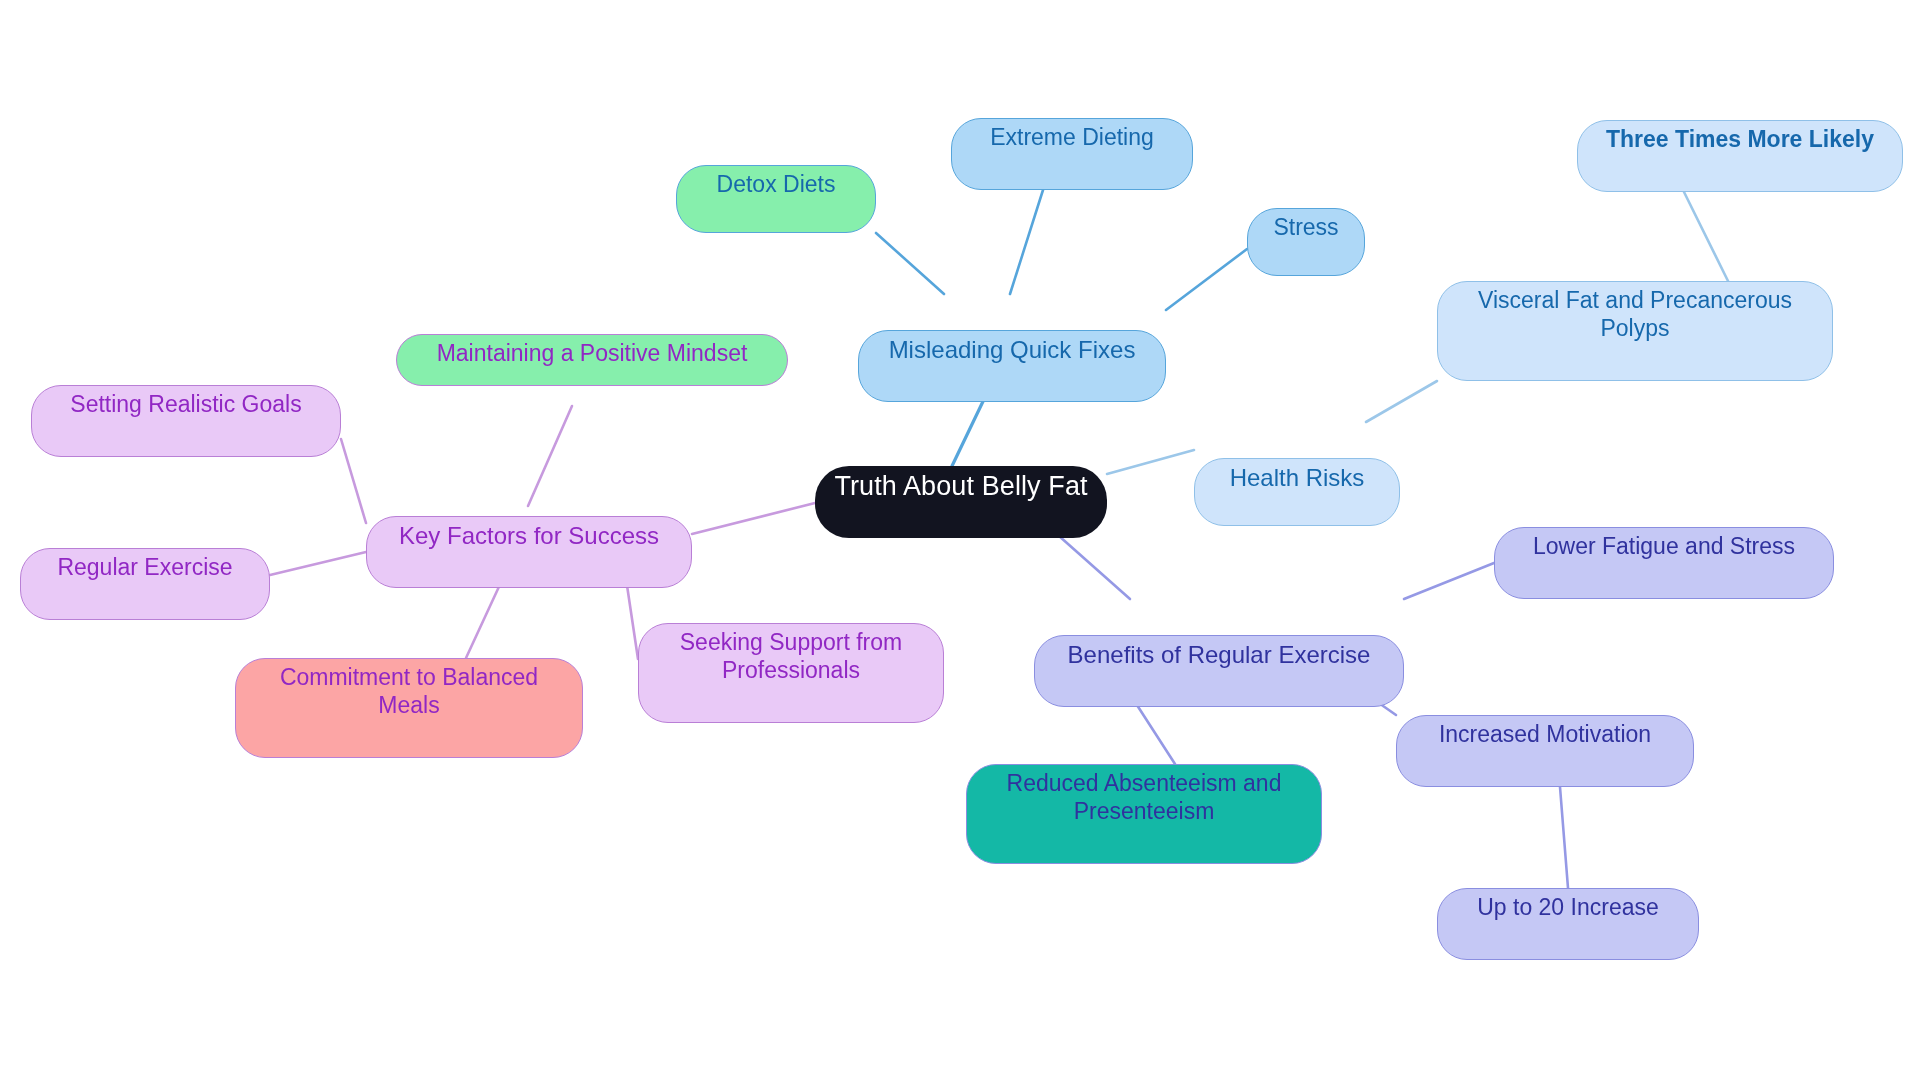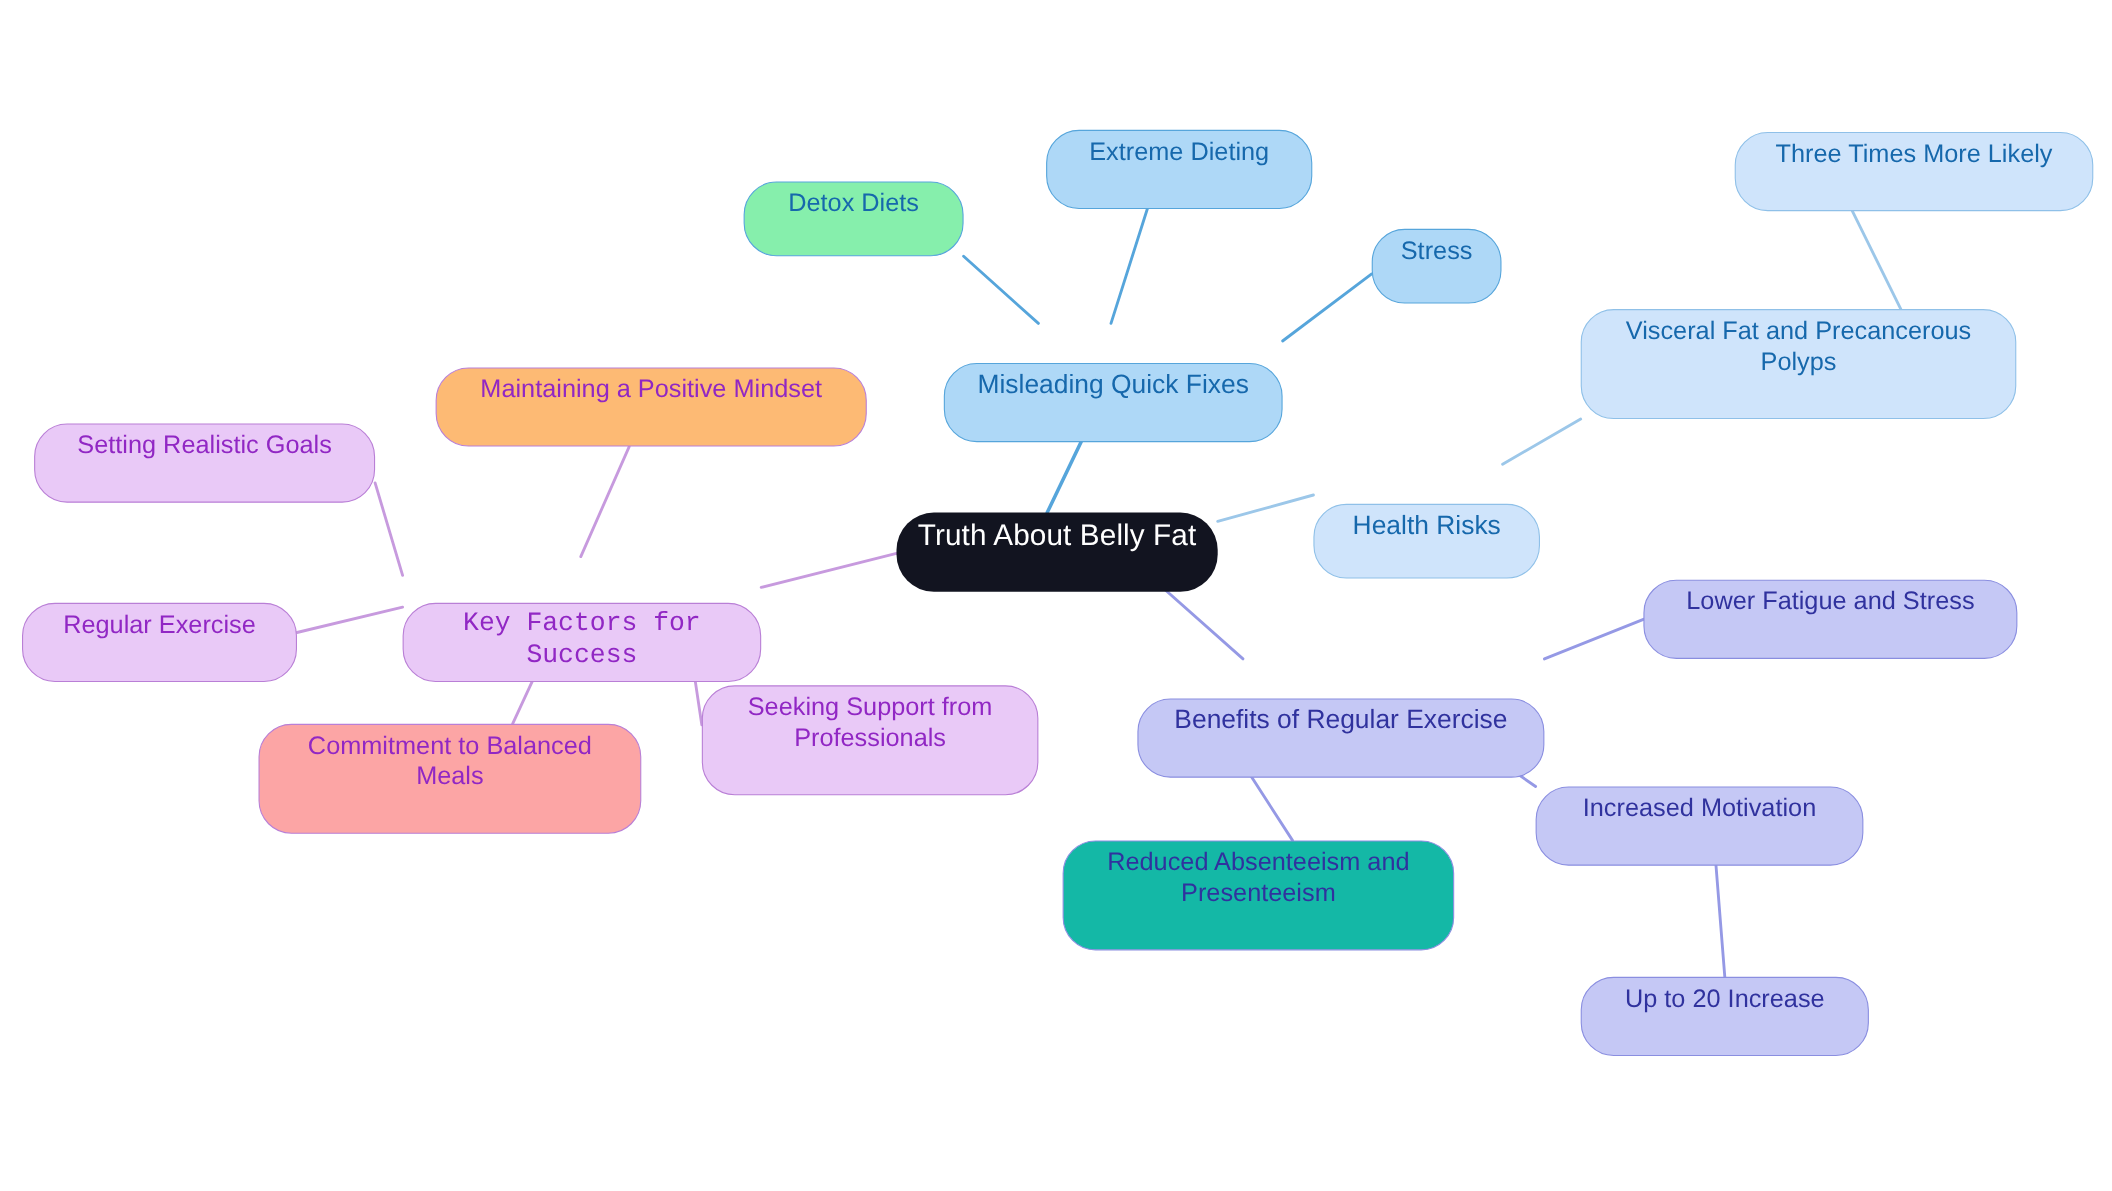--- a/index.html
+++ b/index.html
@@ -76,31 +76,31 @@
       <line x1="466" y1="658" x2="503" y2="578" stroke="#c79ade" stroke-width="2.6" stroke-linecap="round"></line>
       <line x1="638" y1="659" x2="625" y2="572" stroke="#c79ade" stroke-width="2.6" stroke-linecap="round"></line>
     </svg>
   <div id="nodes">
       <div class="node root" style="left: 815px; top: 466px; width: 292px; height: 72px; background: rgb(18, 20, 32); border-color: rgb(18, 20, 32); color: rgb(255, 255, 255);"><span>Truth About Belly Fat</span></div>
       <div class="node branch" style="left: 858px; top: 294px; width: 308px; height: 72px; background: rgb(174, 216, 247); border-color: rgb(86, 165, 219); color: rgb(22, 104, 172);"><span>Misleading Quick Fixes</span></div>
       <div class="node leaf" style="left: 676px; top: 165px; width: 200px; height: 68px; background: #86efac; border-color: rgb(86, 165, 219); color: rgb(22, 104, 172);"><span>Detox Diets</span></div>
       <div class="node leaf" style="left: 951px; top: 118px; width: 242px; height: 72px; background: rgb(174, 216, 247); border-color: rgb(86, 165, 219); color: rgb(22, 104, 172);"><span>Extreme Dieting</span></div>
       <div class="node leaf" style="left: 1247px; top: 208px; width: 118px; height: 68px; background: rgb(174, 216, 247); border-color: rgb(86, 165, 219); color: rgb(22, 104, 172);"><span>Stress</span></div>
       <div class="node branch" style="left: 1194px; top: 422px; width: 206px; height: 68px; background: rgb(207, 228, 251); border-color: rgb(143, 192, 232); color: rgb(22, 104, 172);"><span>Health Risks</span></div>
-      <div class="node leaf" style="left: 1577px; top: 120px; width: 326px; height: 72px; background: rgb(207, 228, 251); border-color: rgb(143, 192, 232); color: rgb(22, 104, 172);"><span>Three Times More Likely</span></div>
+      <div class="node leaf" style="left: 1577px; top: 120px; width: 326px; height: 72px; background: rgb(207, 228, 251); border-color: rgb(143, 192, 232); color: rgb(22, 104, 172); font-weight: bold;"><span>Three Times More Likely</span></div>
       <div class="node leaf" style="left: 1437px; top: 281px; width: 396px; height: 100px; background: rgb(207, 228, 251); border-color: rgb(143, 192, 232); color: rgb(22, 104, 172);"><span>Visceral Fat and Precancerous
 Polyps</span></div>
       <div class="node branch" style="left: 1034px; top: 599px; width: 370px; height: 72px; background: rgb(197, 200, 245); border-color: rgb(138, 142, 224); color: rgb(48, 50, 158);"><span>Benefits of Regular Exercise</span></div>
       <div class="node leaf" style="left: 1494px; top: 527px; width: 340px; height: 72px; background: rgb(197, 200, 245); border-color: rgb(138, 142, 224); color: rgb(48, 50, 158);"><span>Lower Fatigue and Stress</span></div>
       <div class="node leaf" style="left: 1396px; top: 715px; width: 298px; height: 72px; background: rgb(197, 200, 245); border-color: rgb(138, 142, 224); color: rgb(48, 50, 158);"><span>Increased Motivation</span></div>
       <div class="node leaf" style="left: 966px; top: 764px; width: 356px; height: 100px; background: #14b8a6; border-color: rgb(138, 142, 224); color: rgb(48, 50, 158);"><span>Reduced Absenteeism and
 Presenteeism</span></div>
       <div class="node leaf" style="left: 1437px; top: 888px; width: 262px; height: 72px; background: rgb(197, 200, 245); border-color: rgb(138, 142, 224); color: rgb(48, 50, 158);"><span>Up to 20 Increase</span></div>
-      <div class="node branch" style="left: 366px; top: 512px; width: 326px; height: 72px; background: rgb(233, 201, 247); border-color: rgb(185, 127, 214); color: rgb(145, 39, 196); font-family: Liberation Mono, monospace;"><span>Key Factors for Success</span></div>
-      <div class="node leaf" style="left: 396px; top: 334px; width: 392px; height: 72px; background: #fdba74; border-color: rgb(185, 127, 214); color: rgb(145, 39, 196);"><span>Maintaining a Positive Mindset</span></div>
+      <div class="node branch" style="left: 366px; top: 480px; width: 326px; height: 72px; background: rgb(233, 201, 247); border-color: rgb(185, 127, 214); color: rgb(145, 39, 196);"><span>Key Factors for Success</span></div>
+      <div class="node leaf" style="left: 396px; top: 334px; width: 392px; height: 52px; background: #86efac; border-color: rgb(185, 127, 214); color: rgb(145, 39, 196);"><span>Maintaining a Positive Mindset</span></div>
       <div class="node leaf" style="left: 31px; top: 385px; width: 310px; height: 72px; background: rgb(233, 201, 247); border-color: rgb(185, 127, 214); color: rgb(145, 39, 196);"><span>Setting Realistic Goals</span></div>
       <div class="node leaf" style="left: 20px; top: 548px; width: 250px; height: 72px; background: rgb(233, 201, 247); border-color: rgb(185, 127, 214); color: rgb(145, 39, 196);"><span>Regular Exercise</span></div>
       <div class="node leaf" style="left: 235px; top: 658px; width: 348px; height: 100px; background: #fca5a5; border-color: rgb(185, 127, 214); color: rgb(145, 39, 196);"><span>Commitment to Balanced
 Meals</span></div>
       <div class="node leaf" style="left: 638px; top: 623px; width: 306px; height: 100px; background: rgb(233, 201, 247); border-color: rgb(185, 127, 214); color: rgb(145, 39, 196);"><span>Seeking Support from
 Professionals</span></div>
     </div>
 </div>
 
 </body></html>

